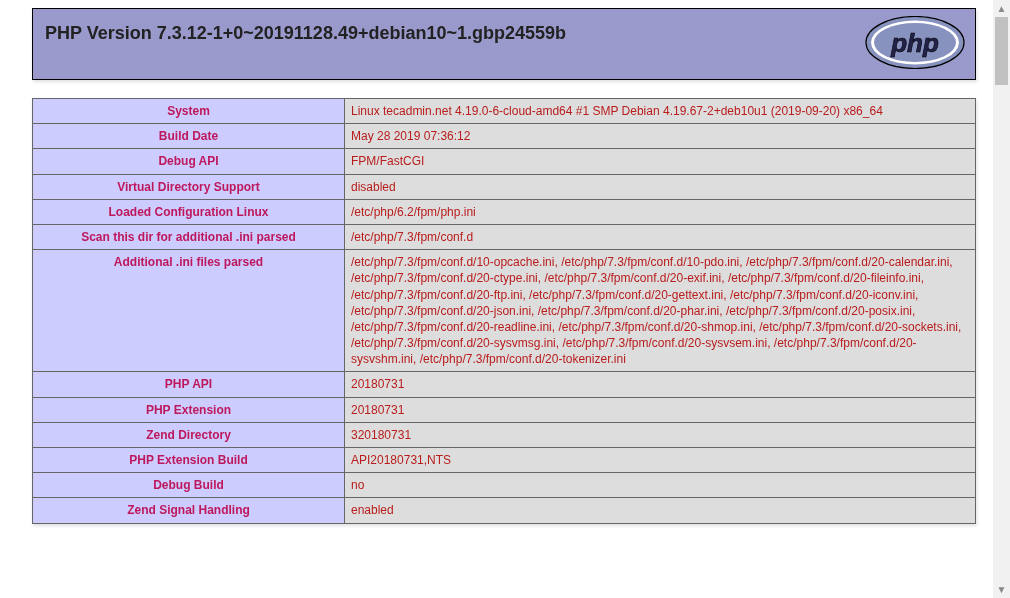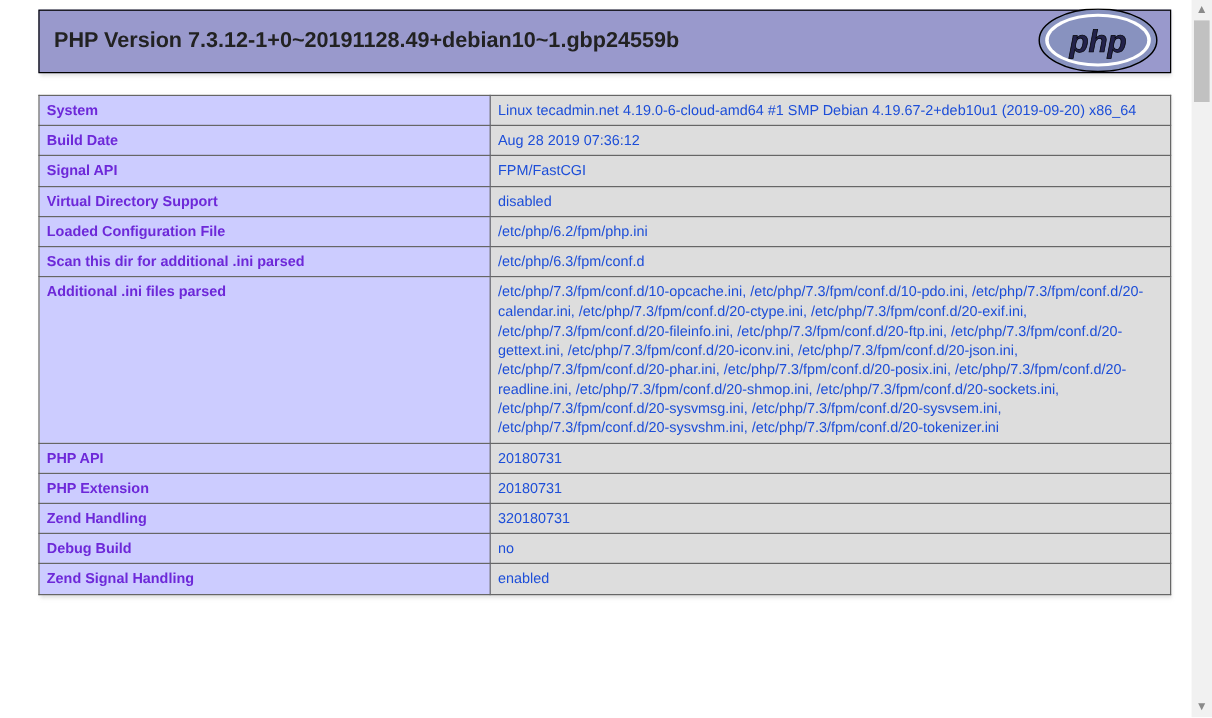--- a/index.html
+++ b/index.html
@@ -26,21 +26,21 @@
   
   .page-inner {
     padding: 8px 16px 20px 32px;
   }
 
   
   .header {
     position: relative;
     background: #9999cc;
     border: 1px solid #000;
-    height: 53px;
+    height: 72px;
     margin-bottom: 18px;
     padding-left: 12px;
     display: flex;
     align-items: flex-start;
     box-shadow: 1px 2px 3px rgba(204,204,204,0.6);
   }
   .header-title {
     font-size: 18px;
     font-weight: bold;
     color: #222;
@@ -62,26 +62,27 @@
   table.info td {
     border: 1px solid #666;
     padding: 4px 6px;
     vertical-align: top;
     font-size: 12px;
     line-height: 1.35;
   }
   td.e {
     background: #ccccff;
     font-weight: bold;
-    width: 376px;
-    color: #6d28d9;
+    width: 312px;
+    color: #be185d;
+    text-align: center;
   }
   td.v {
     background: #ddd;
-    color: #1d4ed8;
+    color: #b91c1c;
     word-break: break-word;
   }
 
   
   .outer-scroll-track {
     position: absolute;
     top: 0; right: 0; bottom: 0;
     width: 17px;
     background: #f1f1f1;
   }
@@ -133,53 +134,57 @@
       </div>
 
       <table class="info">
         <tbody>
           <tr>
             <td class="e">System</td>
             <td class="v">Linux tecadmin.net 4.19.0-6-cloud-amd64 #1 SMP Debian 4.19.67-2+deb10u1 (2019-09-20) x86_64</td>
           </tr>
           <tr>
             <td class="e">Build Date</td>
-            <td class="v">Aug 28 2019 07:36:12</td>
-          </tr>
-          <tr>
-            <td class="e">Signal API</td>
+            <td class="v">May 28 2019 07:36:12</td>
+          </tr>
+          <tr>
+            <td class="e">Debug API</td>
             <td class="v">FPM/FastCGI</td>
           </tr>
           <tr>
             <td class="e">Virtual Directory Support</td>
             <td class="v">disabled</td>
           </tr>
           <tr>
-            <td class="e">Loaded Configuration File</td>
+            <td class="e">Loaded Configuration Linux</td>
             <td class="v">/etc/php/6.2/fpm/php.ini</td>
           </tr>
           <tr>
             <td class="e">Scan this dir for additional .ini parsed</td>
-            <td class="v">/etc/php/6.3/fpm/conf.d</td>
+            <td class="v">/etc/php/7.3/fpm/conf.d</td>
           </tr>
           <tr>
             <td class="e">Additional .ini files parsed</td>
             <td class="v">/etc/php/7.3/fpm/conf.d/10-opcache.ini, /etc/php/7.3/fpm/conf.d/10-pdo.ini, /etc/php/7.3/fpm/conf.d/20-calendar.ini, /etc/php/7.3/fpm/conf.d/20-ctype.ini, /etc/php/7.3/fpm/conf.d/20-exif.ini, /etc/php/7.3/fpm/conf.d/20-fileinfo.ini, /etc/php/7.3/fpm/conf.d/20-ftp.ini, /etc/php/7.3/fpm/conf.d/20-gettext.ini, /etc/php/7.3/fpm/conf.d/20-iconv.ini, /etc/php/7.3/fpm/conf.d/20-json.ini, /etc/php/7.3/fpm/conf.d/20-phar.ini, /etc/php/7.3/fpm/conf.d/20-posix.ini, /etc/php/7.3/fpm/conf.d/20-readline.ini, /etc/php/7.3/fpm/conf.d/20-shmop.ini, /etc/php/7.3/fpm/conf.d/20-sockets.ini, /etc/php/7.3/fpm/conf.d/20-sysvmsg.ini, /etc/php/7.3/fpm/conf.d/20-sysvsem.ini, /etc/php/7.3/fpm/conf.d/20-sysvshm.ini, /etc/php/7.3/fpm/conf.d/20-tokenizer.ini</td>
           </tr>
           <tr>
             <td class="e">PHP API</td>
             <td class="v">20180731</td>
           </tr>
           <tr>
             <td class="e">PHP Extension</td>
             <td class="v">20180731</td>
           </tr>
           <tr>
-            <td class="e">Zend Handling</td>
+            <td class="e">Zend Directory</td>
             <td class="v">320180731</td>
+          </tr>
+          <tr>
+            <td class="e">PHP Extension Build</td>
+            <td class="v">API20180731,NTS</td>
           </tr>
           <tr>
             <td class="e">Debug Build</td>
             <td class="v">no</td>
           </tr>
           <tr>
             <td class="e">Zend Signal Handling</td>
             <td class="v">enabled</td>
           </tr>
 

